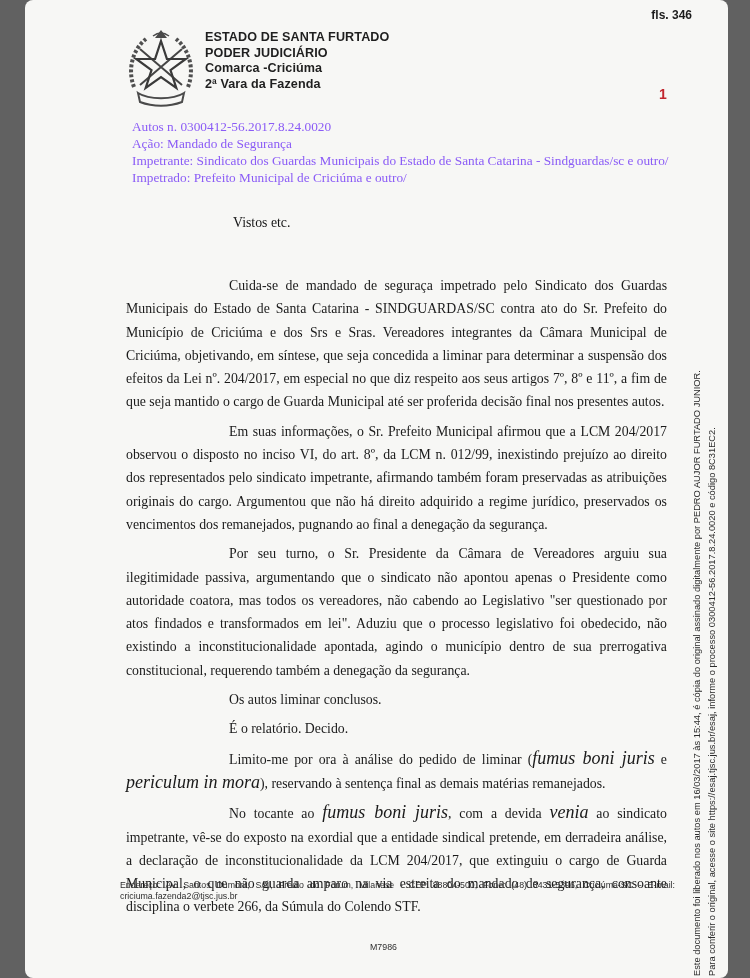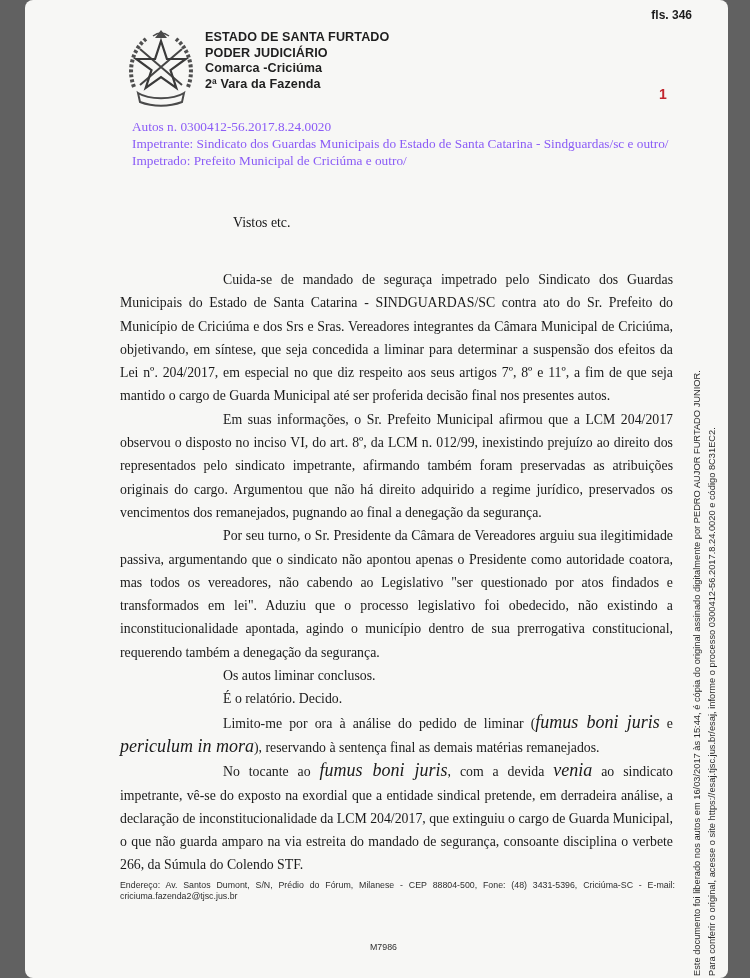--- a/index.html
+++ b/index.html
@@ -48,21 +48,21 @@
     color:#161616;
     font:400 13.8px "Liberation Serif", serif;
   }
   .body-text {
     position:absolute; left:95px; top:268px;
     width:553px;
     color:#1a1a1a;
     font:400 13.8px/23.3px "Liberation Serif", serif;
     text-align:justify;
   }
-  .body-text p { margin:0; text-indent:103px; }
+  .body-text p { margin:6px; text-indent:103px; }
   .lat {
     font-family:Liberation Serif, serif;
     font-style:italic;
     font-size:18px;
   }
   .footer {
     position:absolute; left:95px; top:880px;
     width:555px;
     color:#2e2e2e;
     font:400 8.8px/11px "Liberation Sans", sans-serif;
@@ -117,20 +117,21 @@
     <div>ESTADO DE SANTA FURTADO</div>
     <div>PODER JUDICIÁRIO</div>
     <div>Comarca -Criciúma</div>
     <div>2ª Vara da Fazenda</div>
   </div>
 
   <div class="page-marker">1</div>
 
   <div class="case-info">
     <div>Autos n. 0300412-56.2017.8.24.0020</div>
+    <div>Ação: Mandado de Segurança</div>
     <div>Impetrante: Sindicato dos Guardas Municipais do Estado de Santa Catarina - Sindguardas/sc e outro/</div>
     <div>Impetrado: Prefeito Municipal de Criciúma e outro/</div>
   </div>
 
   <div class="vistos">Vistos etc.</div>
 
   <div class="body-text">
     <p>Cuida-se de mandado de seguraça impetrado pelo Sindicato dos Guardas Municipais do Estado de Santa Catarina - SINDGUARDAS/SC contra ato do Sr. Prefeito do Município de Criciúma e dos Srs e Sras. Vereadores integrantes da Câmara Municipal de Criciúma, objetivando, em síntese, que seja concedida a liminar para determinar a suspensão dos efeitos da Lei nº. 204/2017, em especial no que diz respeito aos seus artigos 7º, 8º e 11º, a fim de que seja mantido o cargo de Guarda Municipal até ser proferida decisão final nos presentes autos.</p>
     <p>Em suas informações, o Sr. Prefeito Municipal afirmou que a LCM 204/2017 observou o disposto no inciso VI, do art. 8º, da LCM n. 012/99, inexistindo prejuízo ao direito dos representados pelo sindicato impetrante, afirmando também foram preservadas as atribuições originais do cargo. Argumentou que não há direito adquirido a regime jurídico, preservados os vencimentos dos remanejados, pugnando ao final a denegação da segurança.</p>
     <p>Por seu turno, o Sr. Presidente da Câmara de Vereadores arguiu sua ilegitimidade passiva, argumentando que o sindicato não apontou apenas o Presidente como autoridade coatora, mas todos os vereadores, não cabendo ao Legislativo "ser questionado por atos findados e transformados em lei". Aduziu que o processo legislativo foi obedecido, não existindo a inconstitucionalidade apontada, agindo o município dentro de sua prerrogativa constitucional, requerendo também a denegação da segurança.</p>

